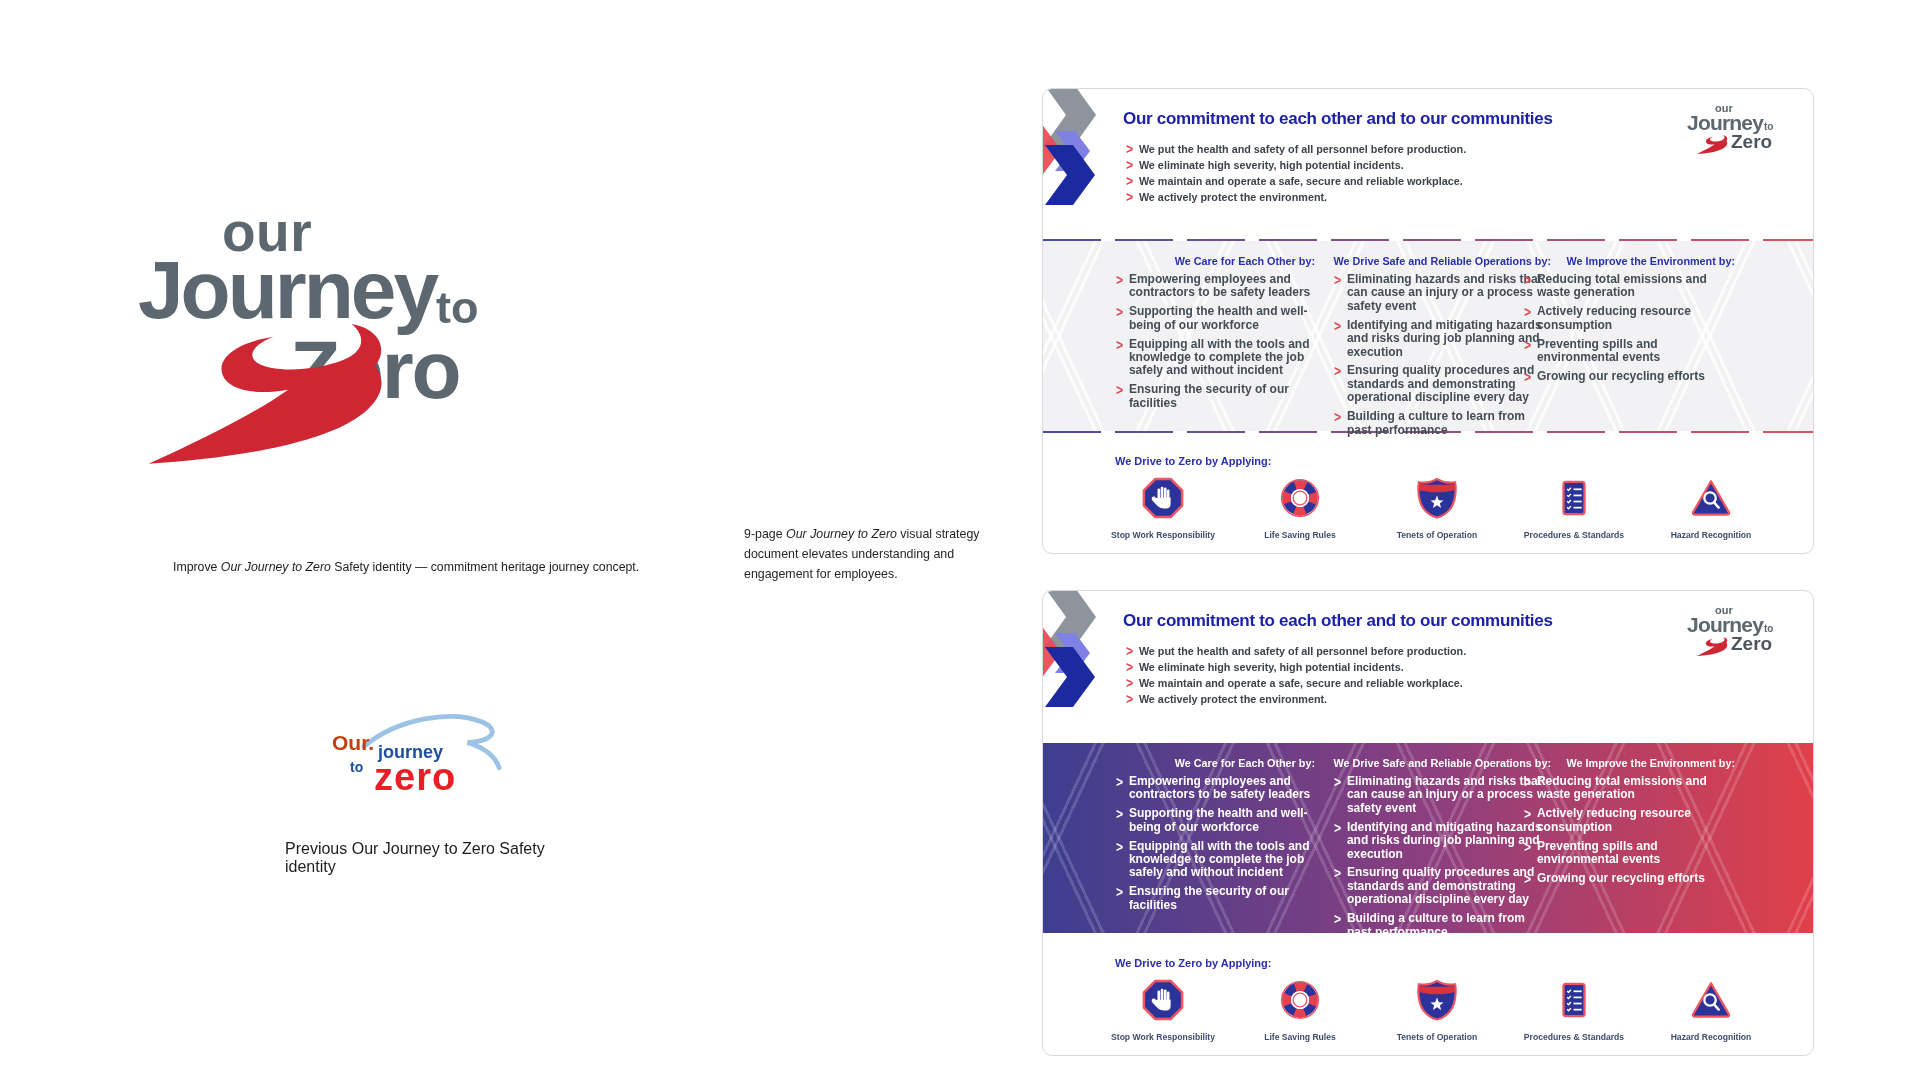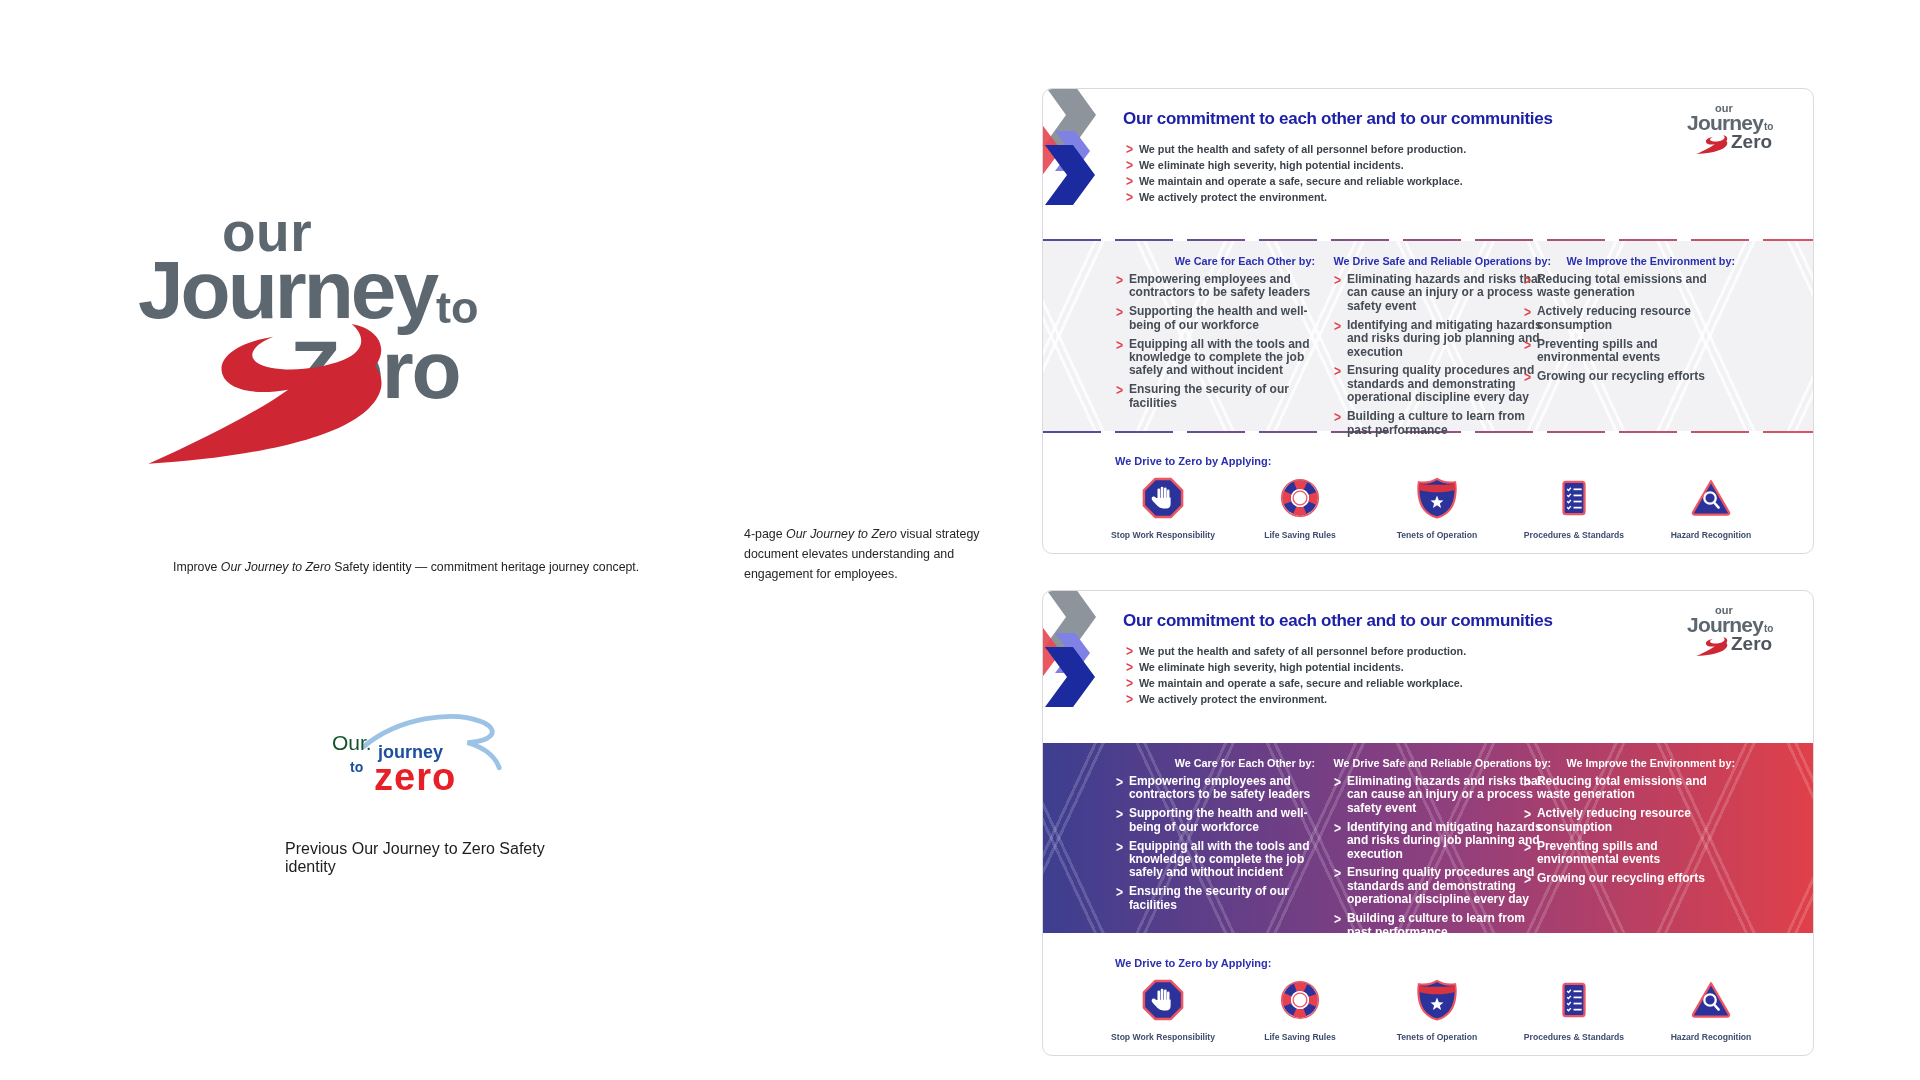--- a/index.html
+++ b/index.html
@@ -18,21 +18,21 @@
   .caption{left:173px;top:560px;width:470px;font-size:12.3px;color:#1d1d1d;}
   .caption .em,.notes .em{font-style:italic;}
 
   
   .notes{left:744px;top:524px;width:240px;font-size:12.4px;line-height:1.62;color:#262626;}
   .notes p{margin:0 0 20px 0;}
 
   
   .old-logo{left:318px;top:710px;width:190px;height:100px;}
   .ol-swirl{position:absolute;left:38px;top:2px;width:152px;height:72px;}
-  .ol-our{position:absolute;left:14px;top:22px;font-size:21px;font-weight:400;color:#14532d;line-height:1;}
+  .ol-our{position:absolute;left:14px;top:22px;font-size:21px;font-weight:700;color:#c2410c;line-height:1;}
   .ol-journey{position:absolute;left:60px;top:33px;font-size:18px;font-weight:600;color:#1d4fa1;line-height:1;}
   .ol-to{position:absolute;left:32px;top:50px;font-size:14px;font-weight:600;color:#1d4fa1;line-height:1;}
   .ol-zero{position:absolute;left:56px;top:48px;font-size:38px;font-weight:700;color:#e81f27;letter-spacing:1px;line-height:1;}
   .old-caption{left:285px;top:840px;width:300px;font-size:16px;color:#1d1d1d;}
 
   
   .card{position:absolute;left:1042px;width:770px;height:464px;background:#fff;
         border:1px solid #d9d9de;border-radius:10px;overflow:hidden;}
   #card-light{top:88px;}
   #card-vivid{top:590px;}
@@ -102,21 +102,21 @@
   <span class="ml-to">to</span>
   <span class="ml-zero">Zero</span>
   <svg class="ml-swoosh" viewBox="0 0 240 140">
     <path fill="#cf2633" d="M8 134 C76 130 156 118 196 96 C226 80 236 58 222 42 C236 24 224 6 200 2 C214 14 212 28 192 36 C164 47 124 48 110 38 C101 31 108 21 126 14 C94 19 72 33 78 50 C83 64 108 70 140 64 C112 84 62 110 8 134 Z"></path>
   </svg>
 </div>
 
 <div class="abs caption"><span>Improve </span><span class="em">Our Journey to Zero</span><span> Safety identity — commitment heritage journey concept.</span></div>
 
 <div class="abs notes">
-  <p><span>4-page </span><span class="em">Our Journey to Zero</span><span> visual strategy document elevates understanding and engagement for employees.</span></p>
+  <p><span>9-page </span><span class="em">Our Journey to Zero</span><span> visual strategy document elevates understanding and engagement for employees.</span></p>
 </div>
 
 <div class="abs old-logo">
   <svg class="ol-swirl" viewBox="0 0 150 75">
     <path fill="none" stroke="#9cc3e6" stroke-width="5" stroke-linecap="round" d="M4 36 C40 6 96 -2 126 10 C146 18 140 30 112 32 C126 36 140 44 145 58"></path>
   </svg>
   <span class="ol-our">Our.</span>
   <span class="ol-journey">journey</span>
   <span class="ol-to">to</span>
   <span class="ol-zero">zero</span>

